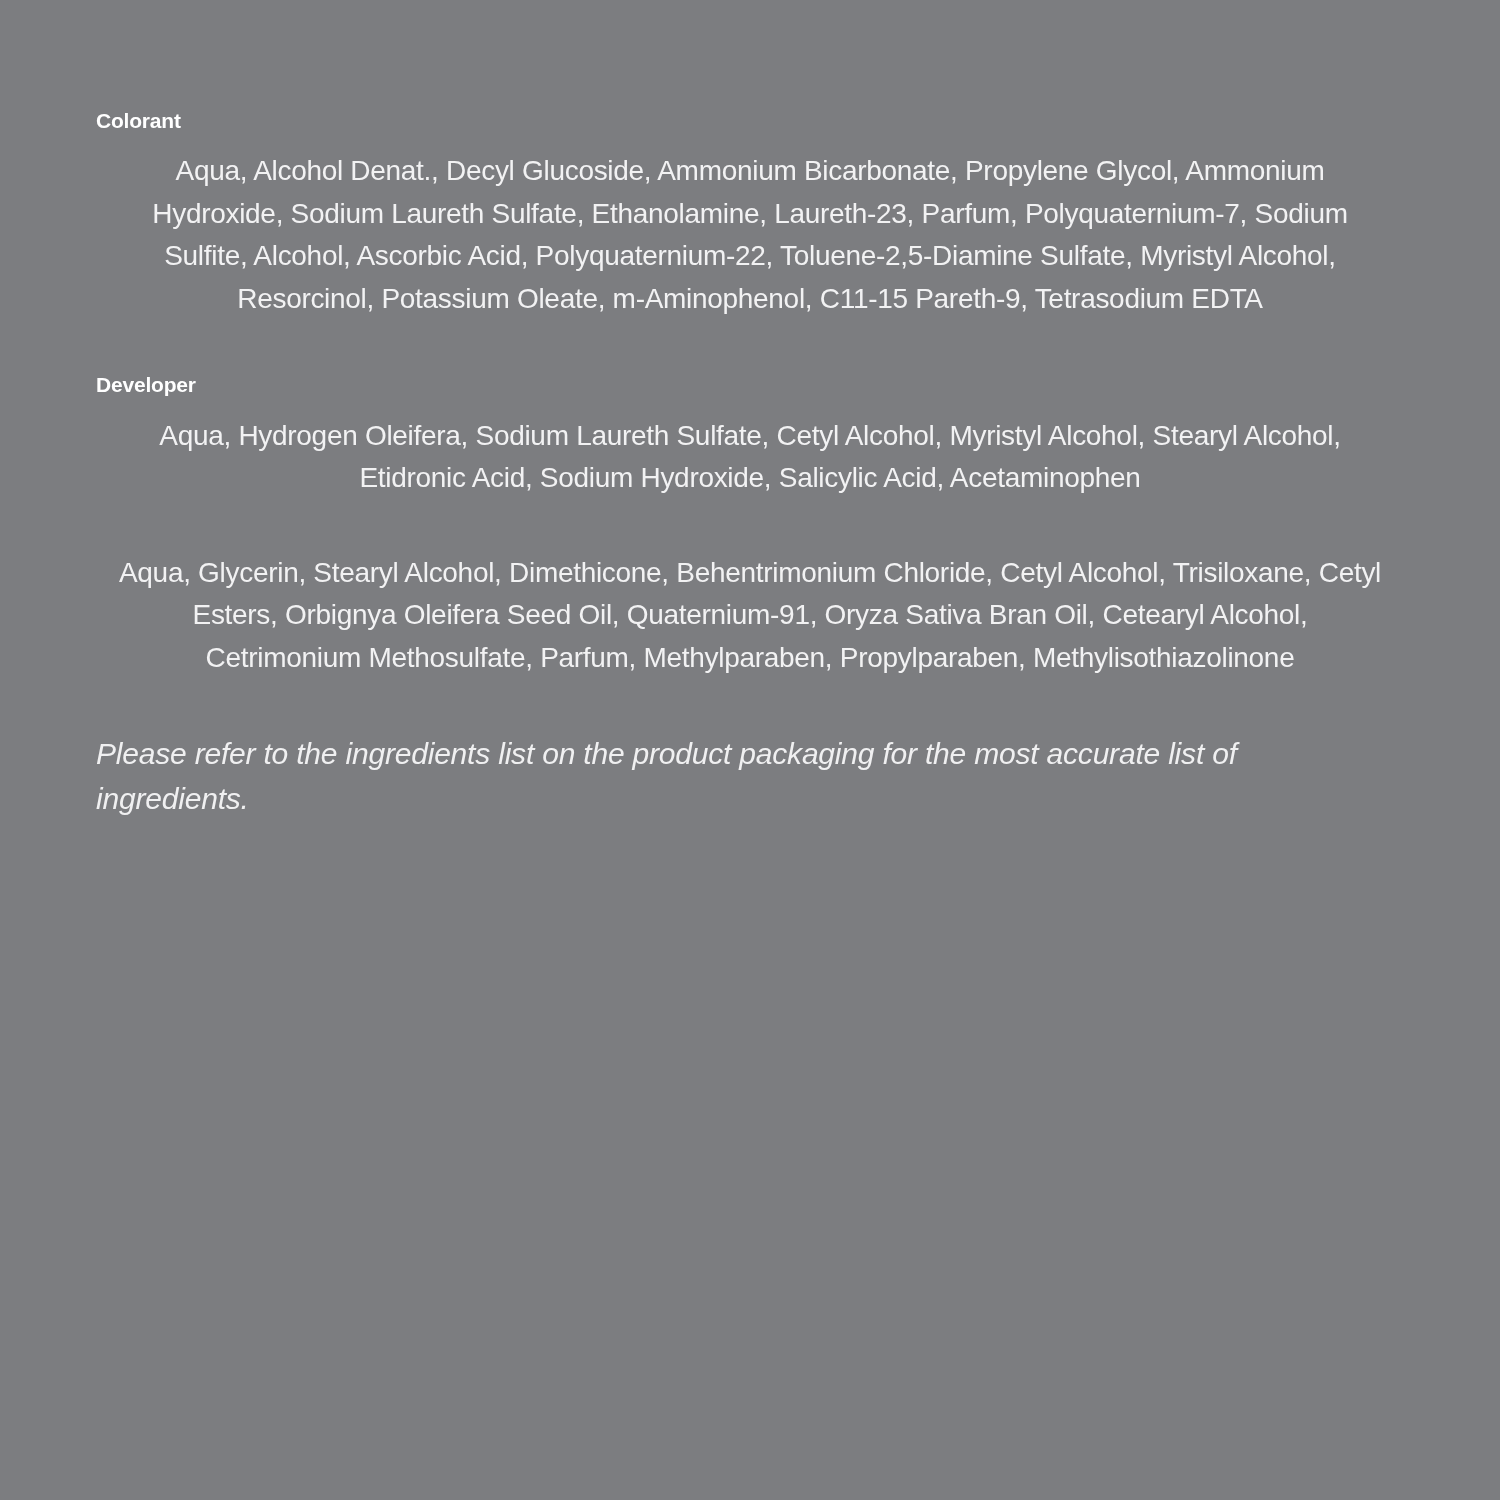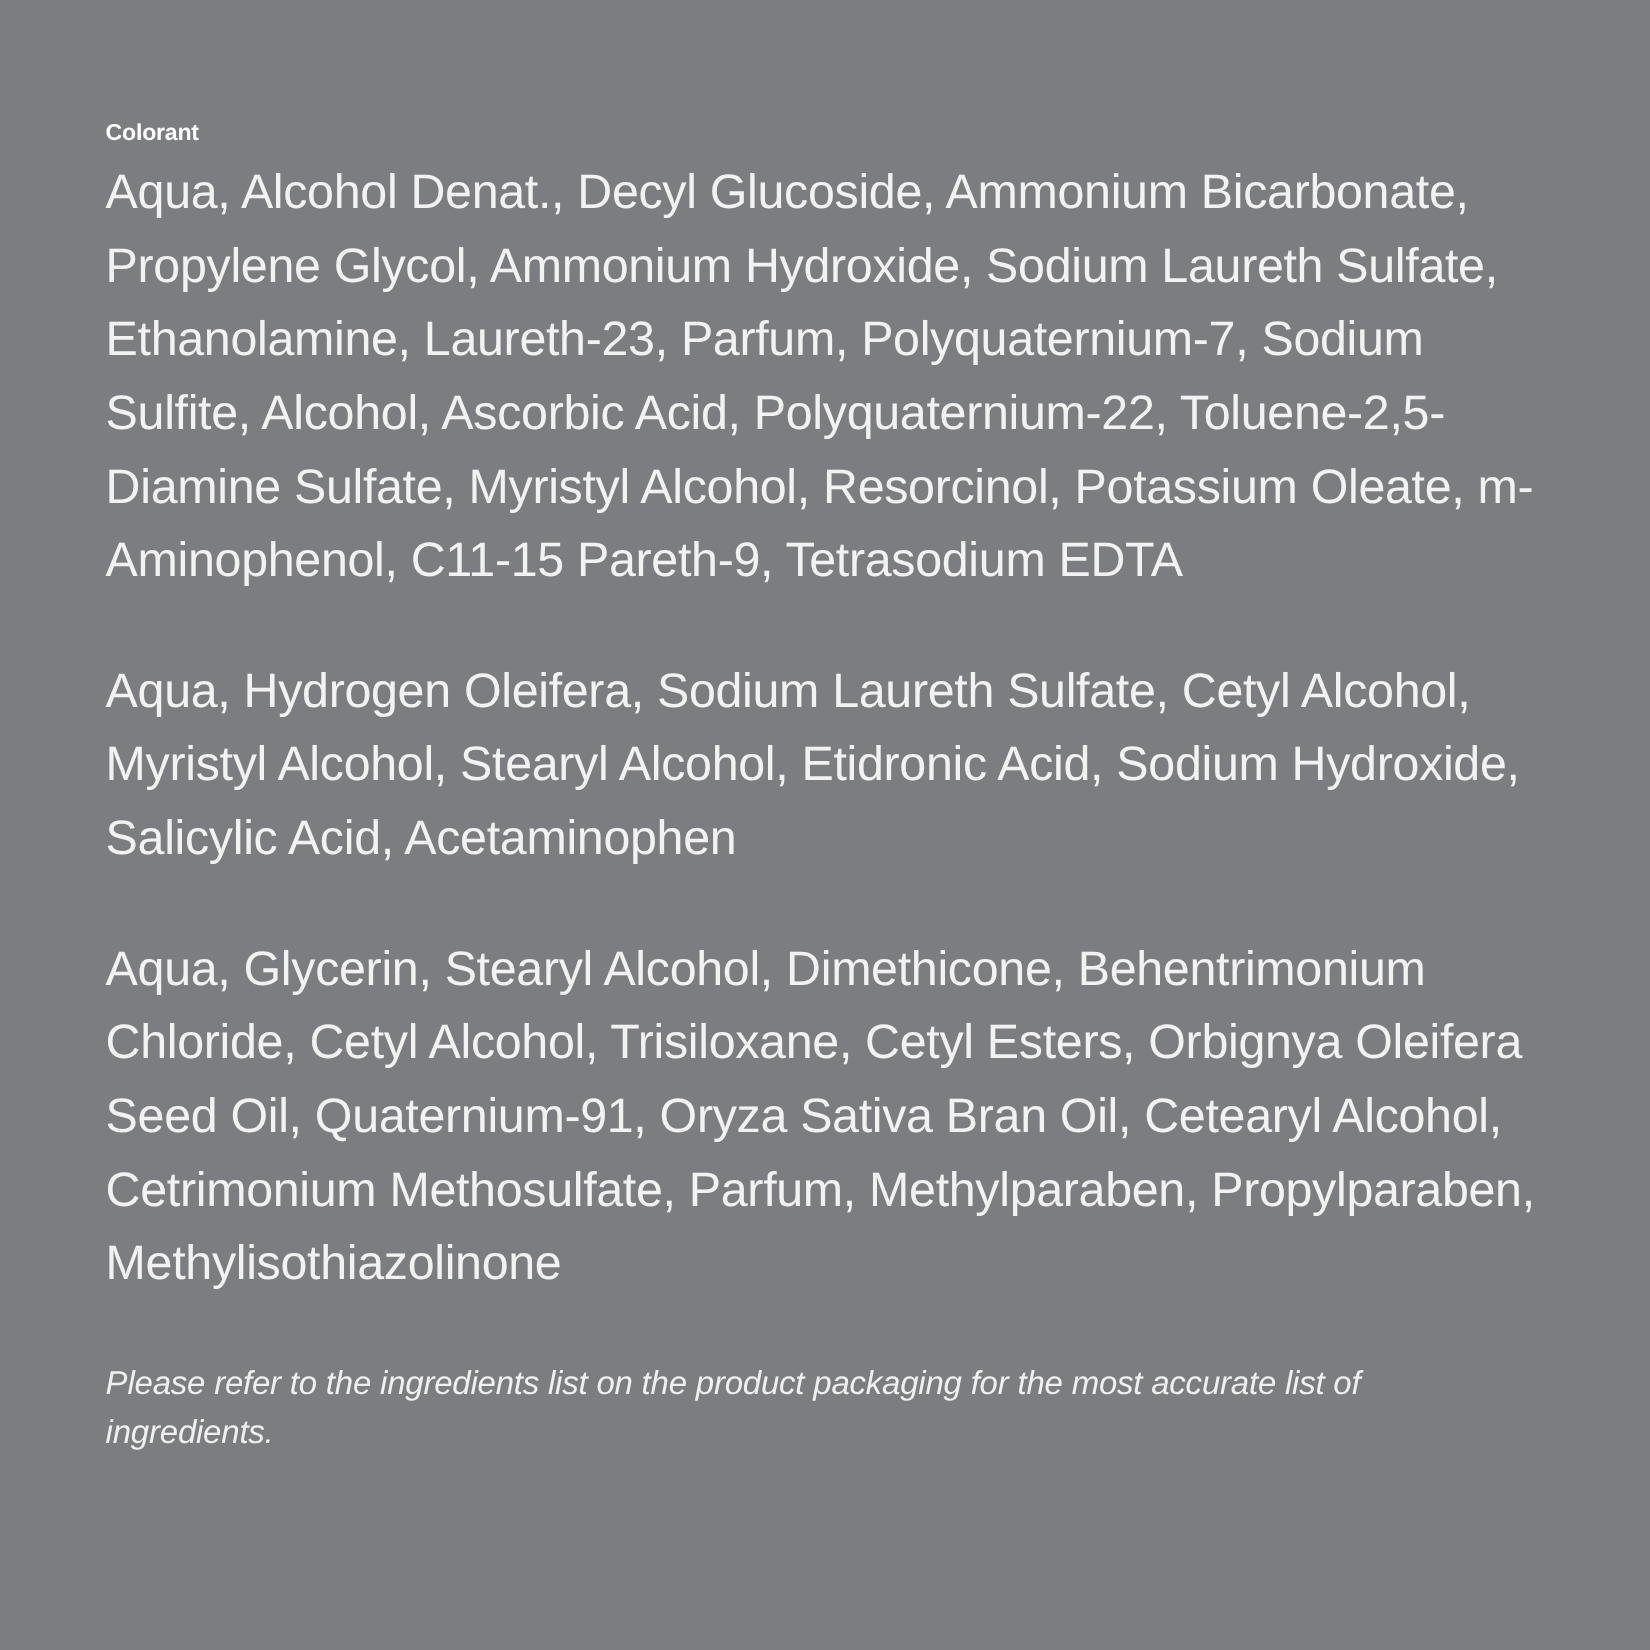--- a/index.html
+++ b/index.html
@@ -34,27 +34,28 @@
   }
   .section-heading {
     font-size: 21px;
     font-weight: bold;
     line-height: 1.25;
     margin: 0 0 8px 0;
     color: #ffffff;
     letter-spacing: -0.2px;
   }
   .section-body {
-    font-size: 44px;
+    font-size: 28px;
     font-weight: 400;
     line-height: 1.52;
-    margin: 0;
+    margin: 16px;
     color: #f2f2f3;
     letter-spacing: -0.3px;
     max-width: 1320px;
+    text-align: center;
   }
   .disclaimer {
     font-size: 30px;
     font-style: italic;
     line-height: 1.5;
     color: #f0f0f1;
     letter-spacing: -0.2px;
     max-width: 1300px;
     margin-top: 2px;
   }
@@ -64,20 +65,21 @@
 
 <div class="page">
 
 
   <div class="section">
     <h2 class="section-heading">Colorant</h2>
     <p class="section-body">Aqua, Alcohol Denat., Decyl Glucoside, Ammonium Bicarbonate, Propylene Glycol, Ammonium Hydroxide, Sodium Laureth Sulfate, Ethanolamine, Laureth-23, Parfum, Polyquaternium-7, Sodium Sulfite, Alcohol, Ascorbic Acid, Polyquaternium-22, Toluene-2,5-Diamine Sulfate, Myristyl Alcohol, Resorcinol, Potassium Oleate, m-Aminophenol, C11-15 Pareth-9, Tetrasodium EDTA</p>
   </div>
 
   <div class="section">
+    <h2 class="section-heading">Developer</h2>
     <p class="section-body">Aqua, Hydrogen Oleifera, Sodium Laureth Sulfate, Cetyl Alcohol, Myristyl Alcohol, Stearyl Alcohol, Etidronic Acid, Sodium Hydroxide, Salicylic Acid, Acetaminophen</p>
   </div>
 
   <div class="section">
     <p class="section-body">Aqua, Glycerin, Stearyl Alcohol, Dimethicone, Behentrimonium Chloride, Cetyl Alcohol, Trisiloxane, Cetyl Esters, Orbignya Oleifera Seed Oil, Quaternium-91, Oryza Sativa Bran Oil, Cetearyl Alcohol, Cetrimonium Methosulfate, Parfum, Methylparaben, Propylparaben, Methylisothiazolinone</p>
   </div>
 
   <p class="disclaimer">Please refer to the ingredients list on the product packaging for the most accurate list of ingredients.</p>
 
 </div>

